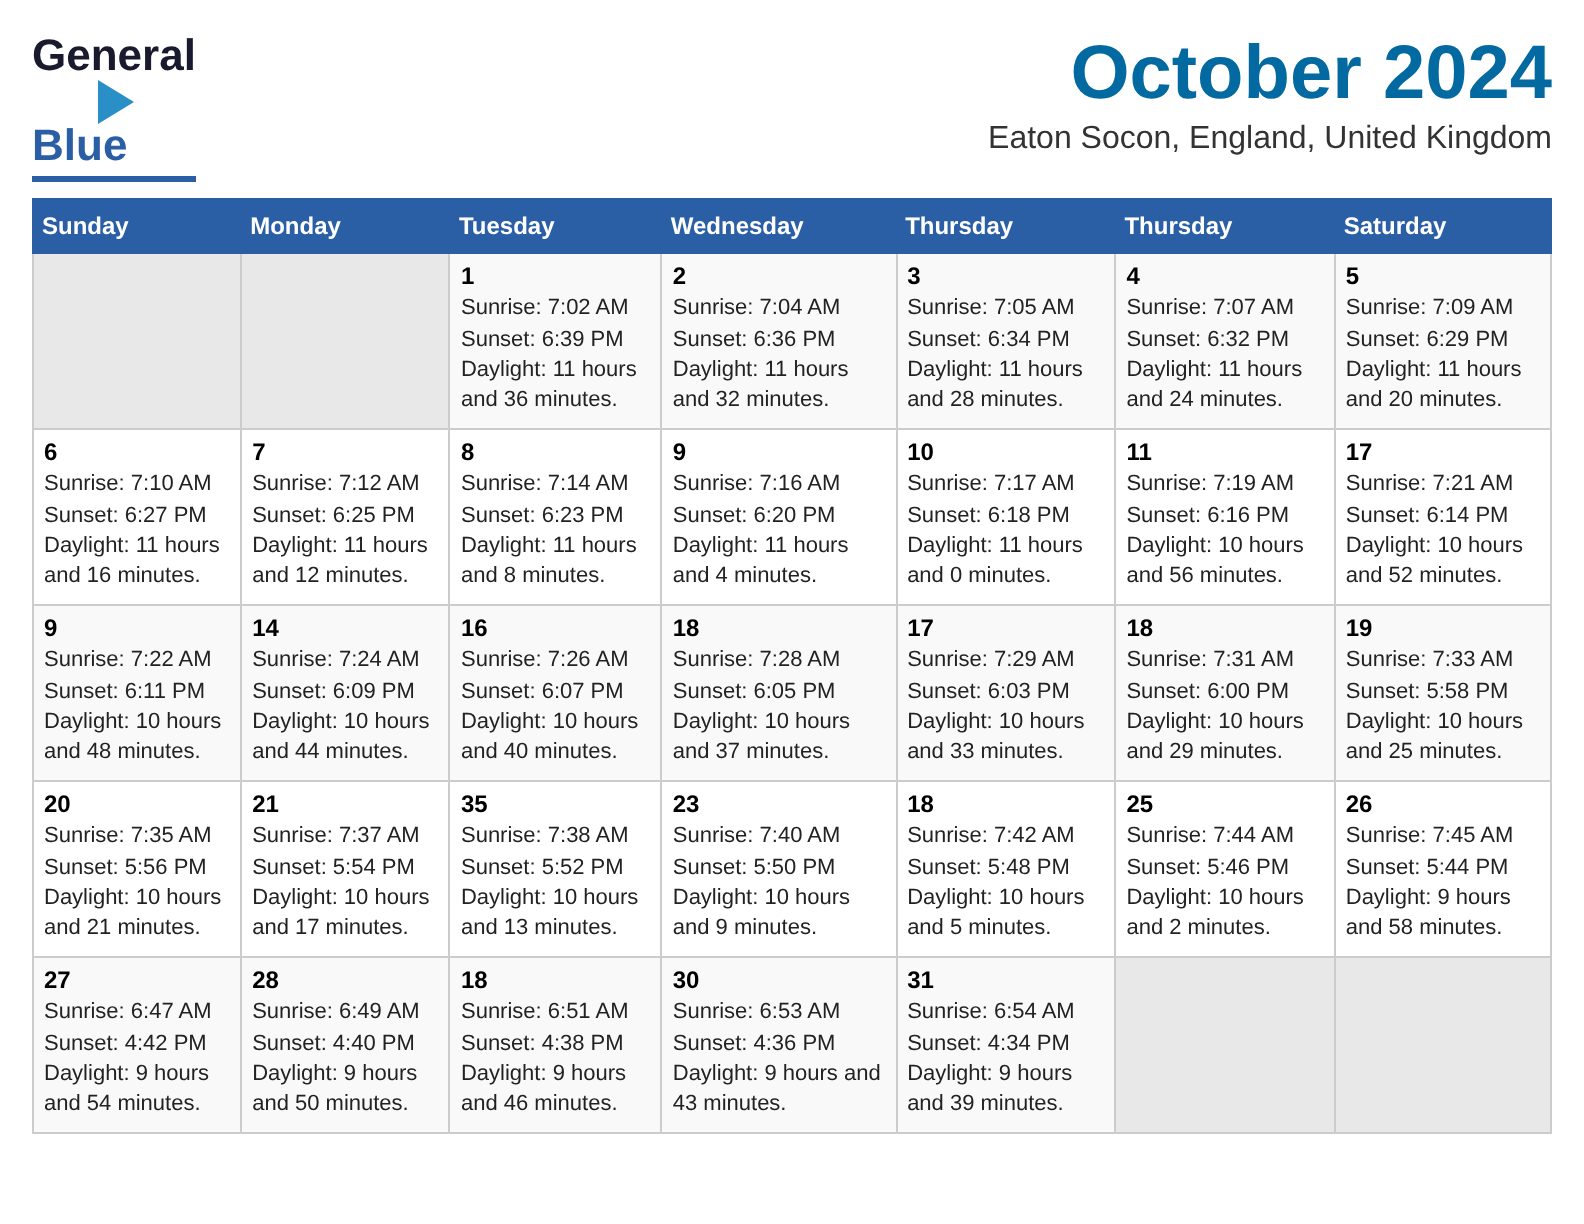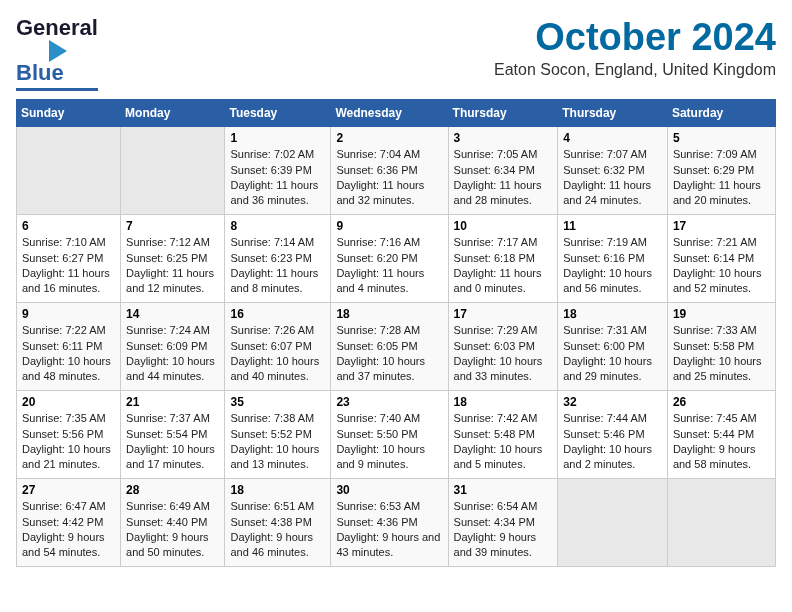--- a/index.html
+++ b/index.html
@@ -213,21 +213,21 @@
         </td>
         <td>
           <span class="day-number">23</span>
           <div class="day-info">Sunrise: 7:40 AM<br>Sunset: 5:50 PM<br>Daylight: 10 hours and 9 minutes.</div>
         </td>
         <td>
           <span class="day-number">18</span>
           <div class="day-info">Sunrise: 7:42 AM<br>Sunset: 5:48 PM<br>Daylight: 10 hours and 5 minutes.</div>
         </td>
         <td>
-          <span class="day-number">32</span>
+          <span class="day-number">25</span>
           <div class="day-info">Sunrise: 7:44 AM<br>Sunset: 5:46 PM<br>Daylight: 10 hours and 2 minutes.</div>
         </td>
         <td>
           <span class="day-number">26</span>
           <div class="day-info">Sunrise: 7:45 AM<br>Sunset: 5:44 PM<br>Daylight: 9 hours and 58 minutes.</div>
         </td>
       </tr>
       <tr>
         <td>
           <span class="day-number">27</span>

